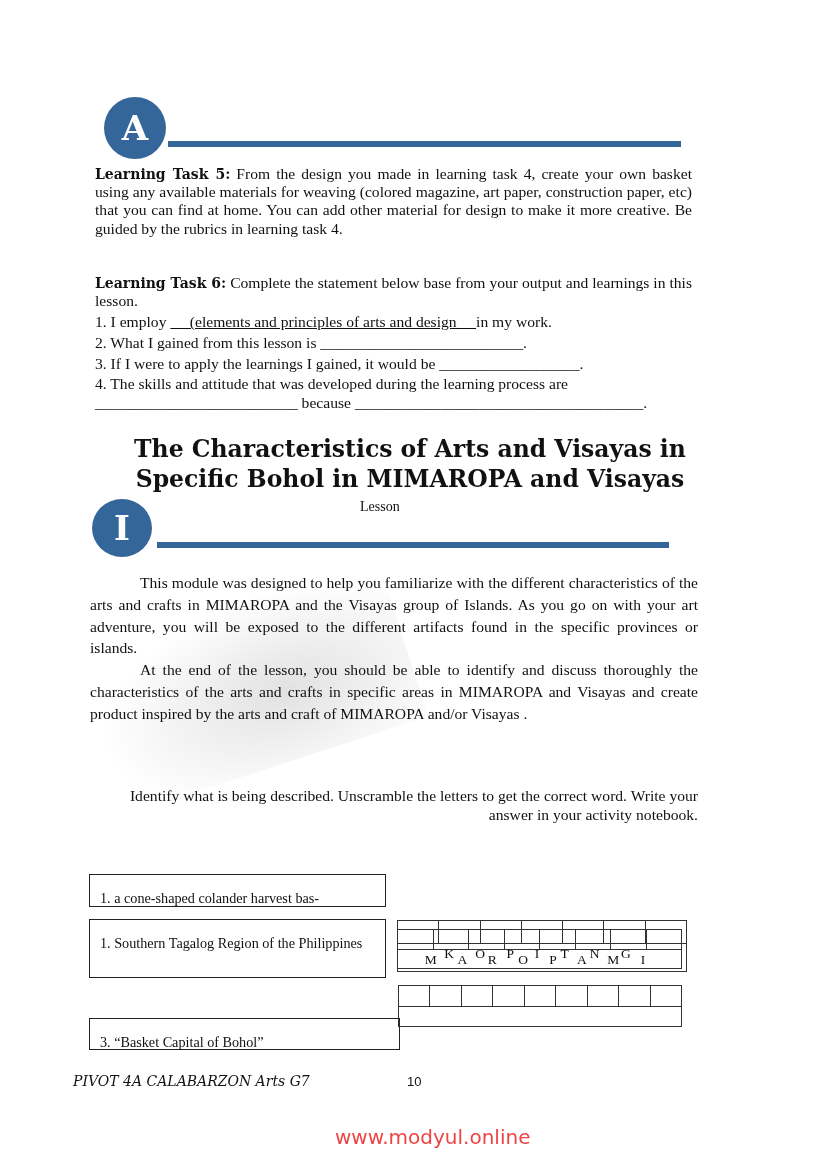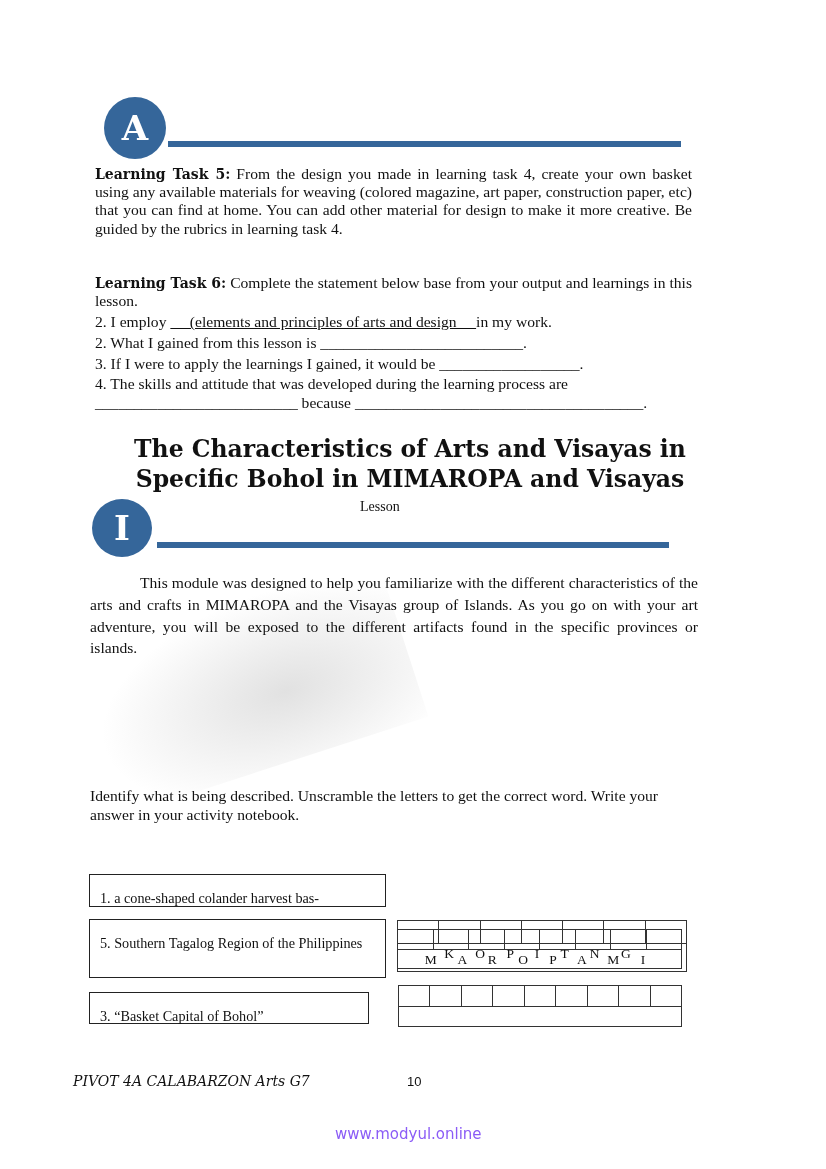--- a/index.html
+++ b/index.html
@@ -39,21 +39,21 @@
 
 <div class="para" style="left:95px; top:165px; width:597px;">
   <b>Learning Task 5:</b><span> From the design you made in learning task 4, create your own basket using any available materials for weaving (colored magazine, art paper, construction paper, etc) that you can find at home. You can add other material for design to make it more creative. Be guided by the rubrics in learning task 4.</span>
 </div>
 
 <div class="para" style="left:95px; top:274px; width:597px;">
   <b>Learning Task 6:</b><span> Complete the statement below base from your output and learnings in this lesson.</span>
 </div>
 
 <div class="line" style="left:95px; top:313px;">
-  <span>2.  I employ </span><span class="u">&nbsp;&nbsp;&nbsp;&nbsp;&nbsp;(elements and principles of arts and design&nbsp;&nbsp;&nbsp;&nbsp;&nbsp;</span><span>in my work.</span>
+  <span>1.  I employ </span><span class="u">&nbsp;&nbsp;&nbsp;&nbsp;&nbsp;(elements and principles of arts and design&nbsp;&nbsp;&nbsp;&nbsp;&nbsp;</span><span>in my work.</span>
 </div>
 <div class="line" style="left:95px; top:334px;">
   <span>2.  What I gained from this lesson is  </span><span>__________________________</span><span>.</span>
 </div>
 <div class="line" style="left:95px; top:355px;">
   <span>3. If I were to apply the learnings I gained, it would be </span><span>__________________</span><span>.</span>
 </div>
 <div class="line" style="left:95px; top:375px;">
   <span>4. The skills and attitude that was developed during the learning process are</span>
 </div>
@@ -65,63 +65,64 @@
 <div class="title" style="top:464px;">Specific Bohol in MIMAROPA and Visayas</div>
 
 <div class="watermark"></div>
 
 <div class="line" style="left:360px; top:499px; font-size:14px;">Lesson</div>
 <div class="badge" style="left:92px; top:499px; width:60px; height:58px; line-height:58px;">I</div>
 <div class="bar" style="left:157px; top:542px; width:512px;"></div>
 
 <div class="body-text" style="top:572px;">
   <p>This module was designed to help you familiarize with the different characteristics of the arts and crafts in MIMAROPA and the Visayas group of Islands. As you go on with your art adventure, you will be exposed to the different artifacts found in the specific provinces or islands.</p>
+  <p>At the end of the lesson, you should be able to identify and discuss thoroughly the characteristics of the arts and crafts in specific areas in MIMAROPA and Visayas and create product inspired by the arts and craft of MIMAROPA and/or Visayas .</p>
 </div>
 
-<div class="body-text" style="top:787px; line-height:18.5px; text-align:left;">Identify what is being described. Unscramble the letters to get the correct word. Write your answer in your activity notebook.</div>
+<div class="body-text" style="top:787px; line-height:18.5px; text-align:right;">Identify what is being described. Unscramble the letters to get the correct word. Write your answer in your activity notebook.</div>
 
 <div class="qbox" style="left:89px; top:874px; width:297px; height:33px;">1. a cone-shaped colander harvest bas-</div>
 <div class="grid" style="left:397px; top:920px; width:290px; height:52px;">
   <div class="cells">
       <span></span>
       <span></span>
       <span></span>
       <span></span>
       <span></span>
       <span></span>
       <span></span>
     </div>
   <div class="scram">K O P I T N G</div>
 </div>
 
-<div class="qbox" style="left:89px; top:919px; width:297px; height:59px;">5. Southern Tagalog Region of the Philippines</div>
+<div class="qbox" style="left:89px; top:919px; width:297px; height:59px;">1. Southern Tagalog Region of the Philippines</div>
 <div class="grid" style="left:397px; top:929px; width:285px; height:40px;">
   <div class="cells" style="height:19px;">
       <span></span>
       <span></span>
       <span></span>
       <span></span>
       <span></span>
       <span></span>
       <span></span>
       <span></span>
     </div>
   <div class="scram" style="line-height:19px;">M A R O P A M I</div>
 </div>
 
-<div class="qbox" style="left:89px; top:992px; width:280px; height:32px;">3. “Basket Capital of Bohol”</div>
+<div class="qbox" style="left:89px; top:1018px; width:311px; height:32px;">3. “Basket Capital of Bohol”</div>
 <div class="grid" style="left:398px; top:985px; width:284px; height:42px;">
   <div class="cells" style="height:20px;">
       <span></span>
       <span></span>
       <span></span>
       <span></span>
       <span></span>
       <span></span>
       <span></span>
       <span></span>
       <span></span>
     </div>
 </div>
 
 <div class="line" style="left:73px; top:1073px; font-style:italic; font-size:14px; font-family:'DejaVu Serif', serif;">PIVOT 4A CALABARZON Arts G7</div>
 <div class="line" style="left:407px; top:1074px; font-size:13px; font-family:'Liberation Sans', sans-serif;">10</div>
-<div class="line" style="left:335px; top:1125px; font-size:15px; color:#8b5cf6; font-family:'DejaVu Sans', sans-serif;">www.modyul.online</div>
+<div class="line" style="left:335px; top:1125px; font-size:20px; color:#ef4444; font-family:'DejaVu Sans', sans-serif;">www.modyul.online</div>
 
 </body></html>

